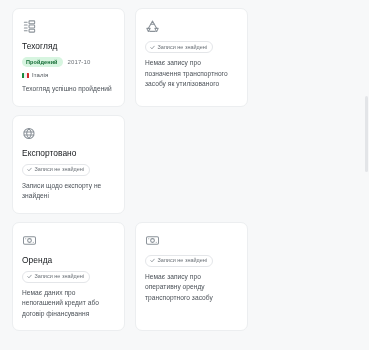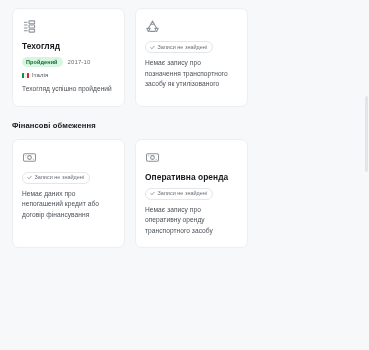--- a/index.html
+++ b/index.html
@@ -48,21 +48,21 @@
     width: 15px;
     height: 15px;
     margin-bottom: 7px;
     color: #8b9299;
     display: block;
   }
   .card-icon svg { display: block; width: 15px; height: 15px; }
 
   .card-title {
     font-size: 8.4px;
-    font-weight: bold;
+    font-weight: normal;
     line-height: 11px;
     color: #15181c;
     margin: 0 0 5px 0;
     letter-spacing: 0.05px;
   }
 
   
   .badge {
     display: inline-flex;
     align-items: center;
@@ -224,68 +224,88 @@
             <svg viewBox="0 0 10 10" fill="none" stroke="currentColor" stroke-width="1.6" stroke-linecap="round" stroke-linejoin="round">
                 <path d="M1.6 5.2 3.9 7.6 8.5 2.4"></path>
               </svg>
           </span>
           <span>Записи не знайдені</span>
         </span>
       </div>
       <p class="card-desc">Немає запису про позначення транспортного засобу як утилізованого</p>
     </div>
 
-
-
-  </div>
-
-  <div class="section-title">Фінансові обмеження</div>
-
-  <div class="card-grid" style="padding-top:0;">
-
-    <div class="card tall">
-      <span class="card-icon">
-        <svg viewBox="0 0 16 16" fill="none" stroke="currentColor" stroke-width="1.1" stroke-linecap="round" stroke-linejoin="round">
-          <rect x="1.6" y="4" width="12.8" height="8" rx="1.4"></rect>
-          <circle cx="8" cy="8" r="2"></circle>
-          <path d="M4 6.2v-.1M12 9.8v.1"></path>
-        </svg>
-      </span>
+    <div class="card tall">
+      <span class="card-icon">
+        <svg viewBox="0 0 16 16" fill="none" stroke="currentColor" stroke-width="1.1" stroke-linecap="round" stroke-linejoin="round">
+          <circle cx="7.4" cy="8" r="5.4"></circle>
+          <path d="M2.2 6.4h10.4M2.2 9.6h10.4"></path>
+          <path d="M7.4 2.6c1.7 1.8 2.4 3.6 2.4 5.4s-.7 3.6-2.4 5.4c-1.7-1.8-2.4-3.6-2.4-5.4s.7-3.6 2.4-5.4z"></path>
+        </svg>
+      </span>
+      <div class="card-title">Експортовано</div>
       <div class="badge-row">
         <span class="badge badge-outline">
           <span class="badge-check">
             <svg viewBox="0 0 10 10" fill="none" stroke="currentColor" stroke-width="1.6" stroke-linecap="round" stroke-linejoin="round">
                 <path d="M1.6 5.2 3.9 7.6 8.5 2.4"></path>
               </svg>
           </span>
           <span>Записи не знайдені</span>
         </span>
       </div>
-      <p class="card-desc">Немає даних про непогашений кредит або договір фінансування</p>
-    </div>
+      <p class="card-desc">Записи щодо експорту не знайдені</p>
+    </div>
+
+
+  </div>
+
+
+  <div class="card-grid" style="padding-top:0;">
 
     <div class="card tall">
       <span class="card-icon">
         <svg viewBox="0 0 16 16" fill="none" stroke="currentColor" stroke-width="1.1" stroke-linecap="round" stroke-linejoin="round">
           <rect x="1.6" y="4" width="12.8" height="8" rx="1.4"></rect>
           <circle cx="8" cy="8" r="2"></circle>
           <path d="M4 6.2v-.1M12 9.8v.1"></path>
         </svg>
       </span>
-      <div class="card-title">Оперативна оренда</div>
+      <div class="card-title">Оренда</div>
       <div class="badge-row">
         <span class="badge badge-outline">
           <span class="badge-check">
             <svg viewBox="0 0 10 10" fill="none" stroke="currentColor" stroke-width="1.6" stroke-linecap="round" stroke-linejoin="round">
                 <path d="M1.6 5.2 3.9 7.6 8.5 2.4"></path>
               </svg>
           </span>
           <span>Записи не знайдені</span>
         </span>
       </div>
+      <p class="card-desc">Немає даних про непогашений кредит або договір фінансування</p>
+    </div>
+
+    <div class="card tall">
+      <span class="card-icon">
+        <svg viewBox="0 0 16 16" fill="none" stroke="currentColor" stroke-width="1.1" stroke-linecap="round" stroke-linejoin="round">
+          <rect x="1.6" y="4" width="12.8" height="8" rx="1.4"></rect>
+          <circle cx="8" cy="8" r="2"></circle>
+          <path d="M4 6.2v-.1M12 9.8v.1"></path>
+        </svg>
+      </span>
+      <div class="badge-row">
+        <span class="badge badge-outline">
+          <span class="badge-check">
+            <svg viewBox="0 0 10 10" fill="none" stroke="currentColor" stroke-width="1.6" stroke-linecap="round" stroke-linejoin="round">
+                <path d="M1.6 5.2 3.9 7.6 8.5 2.4"></path>
+              </svg>
+          </span>
+          <span>Записи не знайдені</span>
+        </span>
+      </div>
       <p class="card-desc">Немає запису про оперативну оренду транспортного засобу</p>
     </div>
 
   </div>
 
   <div class="scrollbar-track">
     <div class="scrollbar-thumb"></div>
   </div>
 
 </div>

